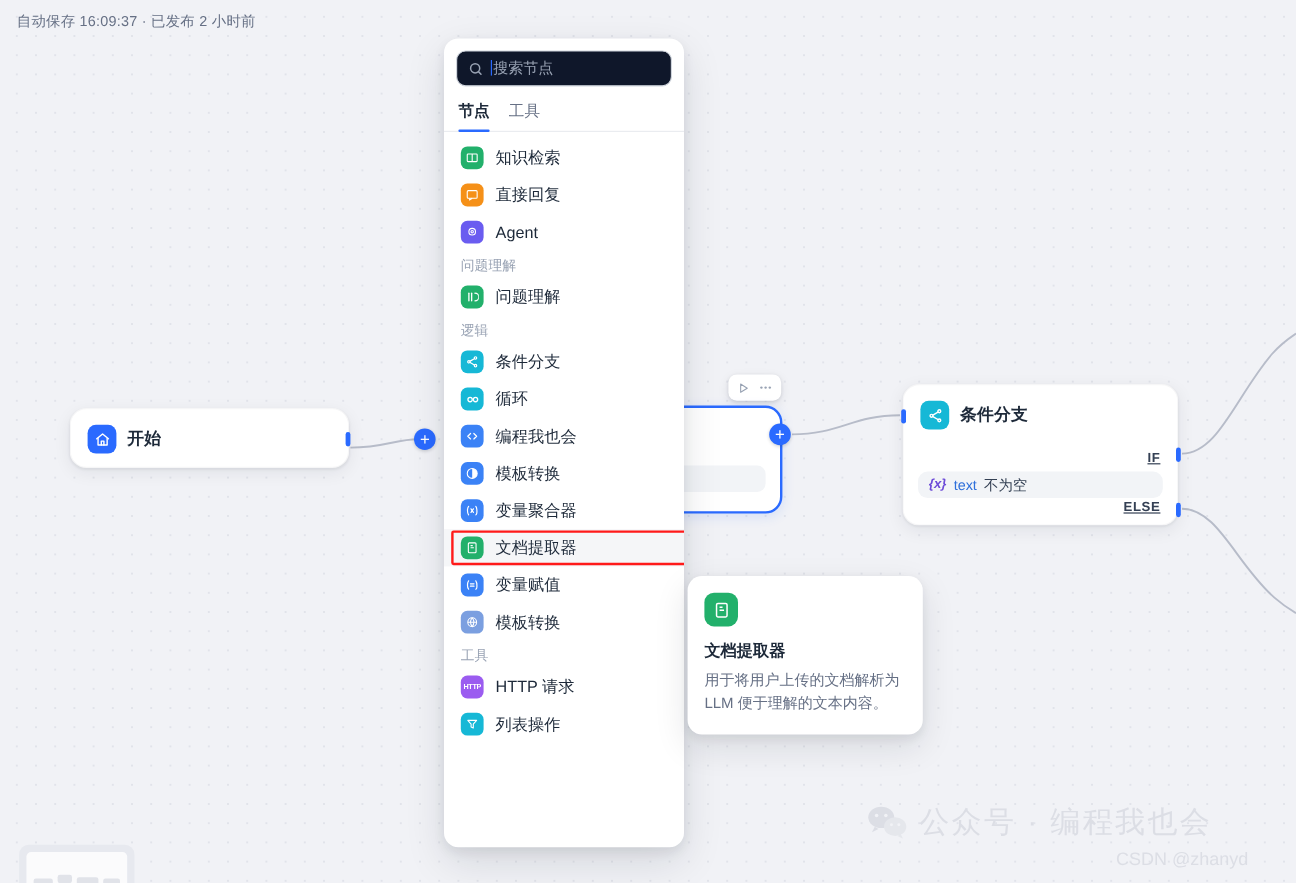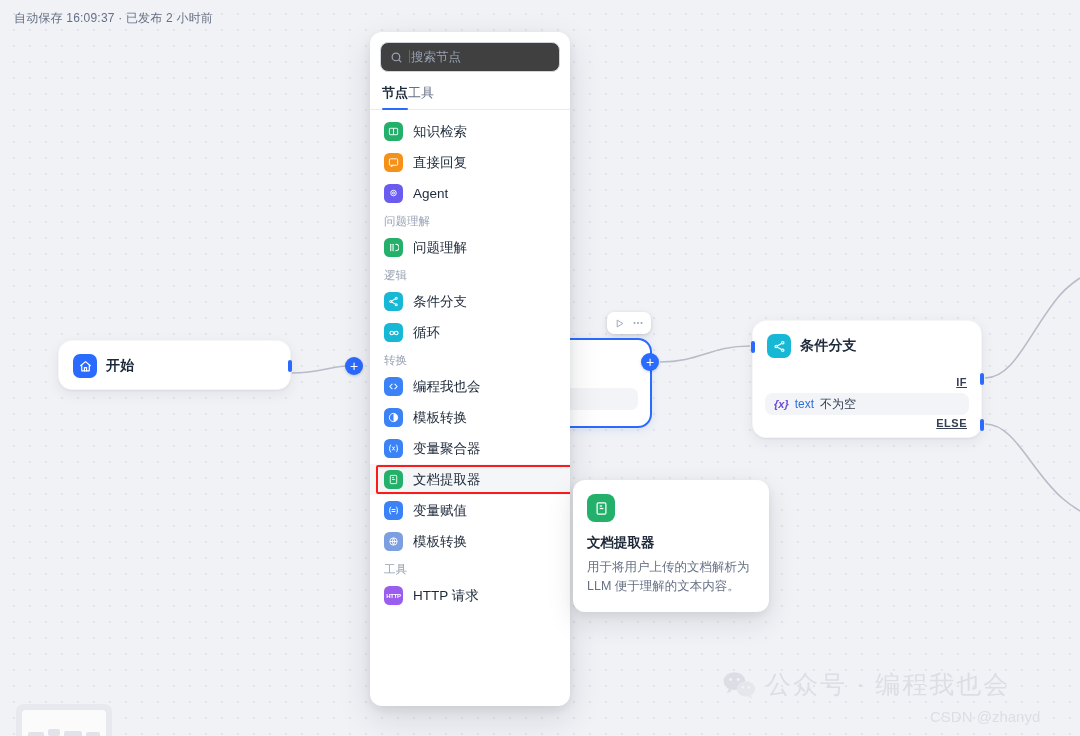--- a/index.html
+++ b/index.html
@@ -105,29 +105,29 @@
     width: 200px; height: 674px;
     background: #fff; border-radius: 12px;
     box-shadow: 0 4px 10px rgba(16,24,40,.08), 0 12px 34px rgba(16,24,40,.12);
     overflow: hidden;
     display: flex; flex-direction: column;
   }
   .search-wrap { padding: 10px 10px 6px 10px; }
   .search-box {
     height: 30px; border: 1px solid #d0d5dd; border-radius: 8px;
     display: flex; align-items: center; gap: 6px; padding: 0 9px;
-    background: #404040;
+    background: #0f172a;
   }
   .search-box .ph { font-size: 12.5px; color: #98a2b3; position: relative; }
   .caret {
     display: inline-block; width: 1px; height: 13px;
     background: #2a6aff; margin-right: 1px; vertical-align: -2px;
   }
   .tabs {
-    display: flex; padding: 2px 12px 0 12px;
+    display: flex; gap: 16px; padding: 2px 12px 0 12px;
     border-bottom: 1px solid #eaecf0;
   }
   .tab {
     font-size: 13px; color: #667085; padding: 4px 0 7px 0;
     position: relative; font-weight: 500;
   }
   .tab.active { color: #1d2939; font-weight: 700; }
   .tab.active::after {
     content: ""; position: absolute; left: 0; right: 0; bottom: -1px;
     height: 2px; background: #2a6aff; border-radius: 2px;
@@ -342,21 +342,20 @@
       <div class="item">
         <span class="iico" style="background:#16b8d6">
           <svg width="12" height="12" viewBox="0 0 24 24" fill="none" stroke="#fff" stroke-width="2.2">
               <circle cx="7.5" cy="12" r="3.6"></circle>
               <circle cx="16.5" cy="12" r="3.6"></circle>
             </svg>
         </span>
         <span>循环</span>
       </div>
 
-      <div class="group-label">转换</div>
       <div class="item">
         <span class="iico" style="background:#3b82f6">
           <svg width="11" height="11" viewBox="0 0 24 24" fill="none" stroke="#fff" stroke-width="2.3" stroke-linecap="round" stroke-linejoin="round">
               <path d="m9 7-5 5 5 5"></path>
               <path d="m15 7 5 5-5 5"></path>
             </svg>
         </span>
         <span>编程我也会</span>
       </div>
       <div class="item">
@@ -408,20 +407,28 @@
               <path d="M12 4a13 13 0 0 1 0 16a13 13 0 0 1 0-16"></path>
             </svg>
         </span>
         <span>模板转换</span>
       </div>
 
       <div class="group-label">工具</div>
       <div class="item">
         <span class="iico" style="background:#9b5cf0;font-size:6px;font-weight:700;letter-spacing:-.3px">HTTP</span>
         <span>HTTP 请求</span>
+      </div>
+      <div class="item">
+        <span class="iico" style="background:#16b8d6">
+          <svg width="11" height="11" viewBox="0 0 24 24" fill="none" stroke="#fff" stroke-width="2" stroke-linejoin="round">
+              <path d="M4 5h16l-6 7v7l-4-2v-5z"></path>
+            </svg>
+        </span>
+        <span>列表操作</span>
       </div>
 
     </div>
   </div>
 
   <div id="tooltip">
     <div class="tt-icon" style="background:#22b06b">
       <svg width="15" height="15" viewBox="0 0 24 24" fill="none" stroke="#fff" stroke-width="2" stroke-linejoin="round">
           <rect x="5" y="3" width="14" height="18" rx="1.8"></rect>
           <path d="M9 8h4"></path>

